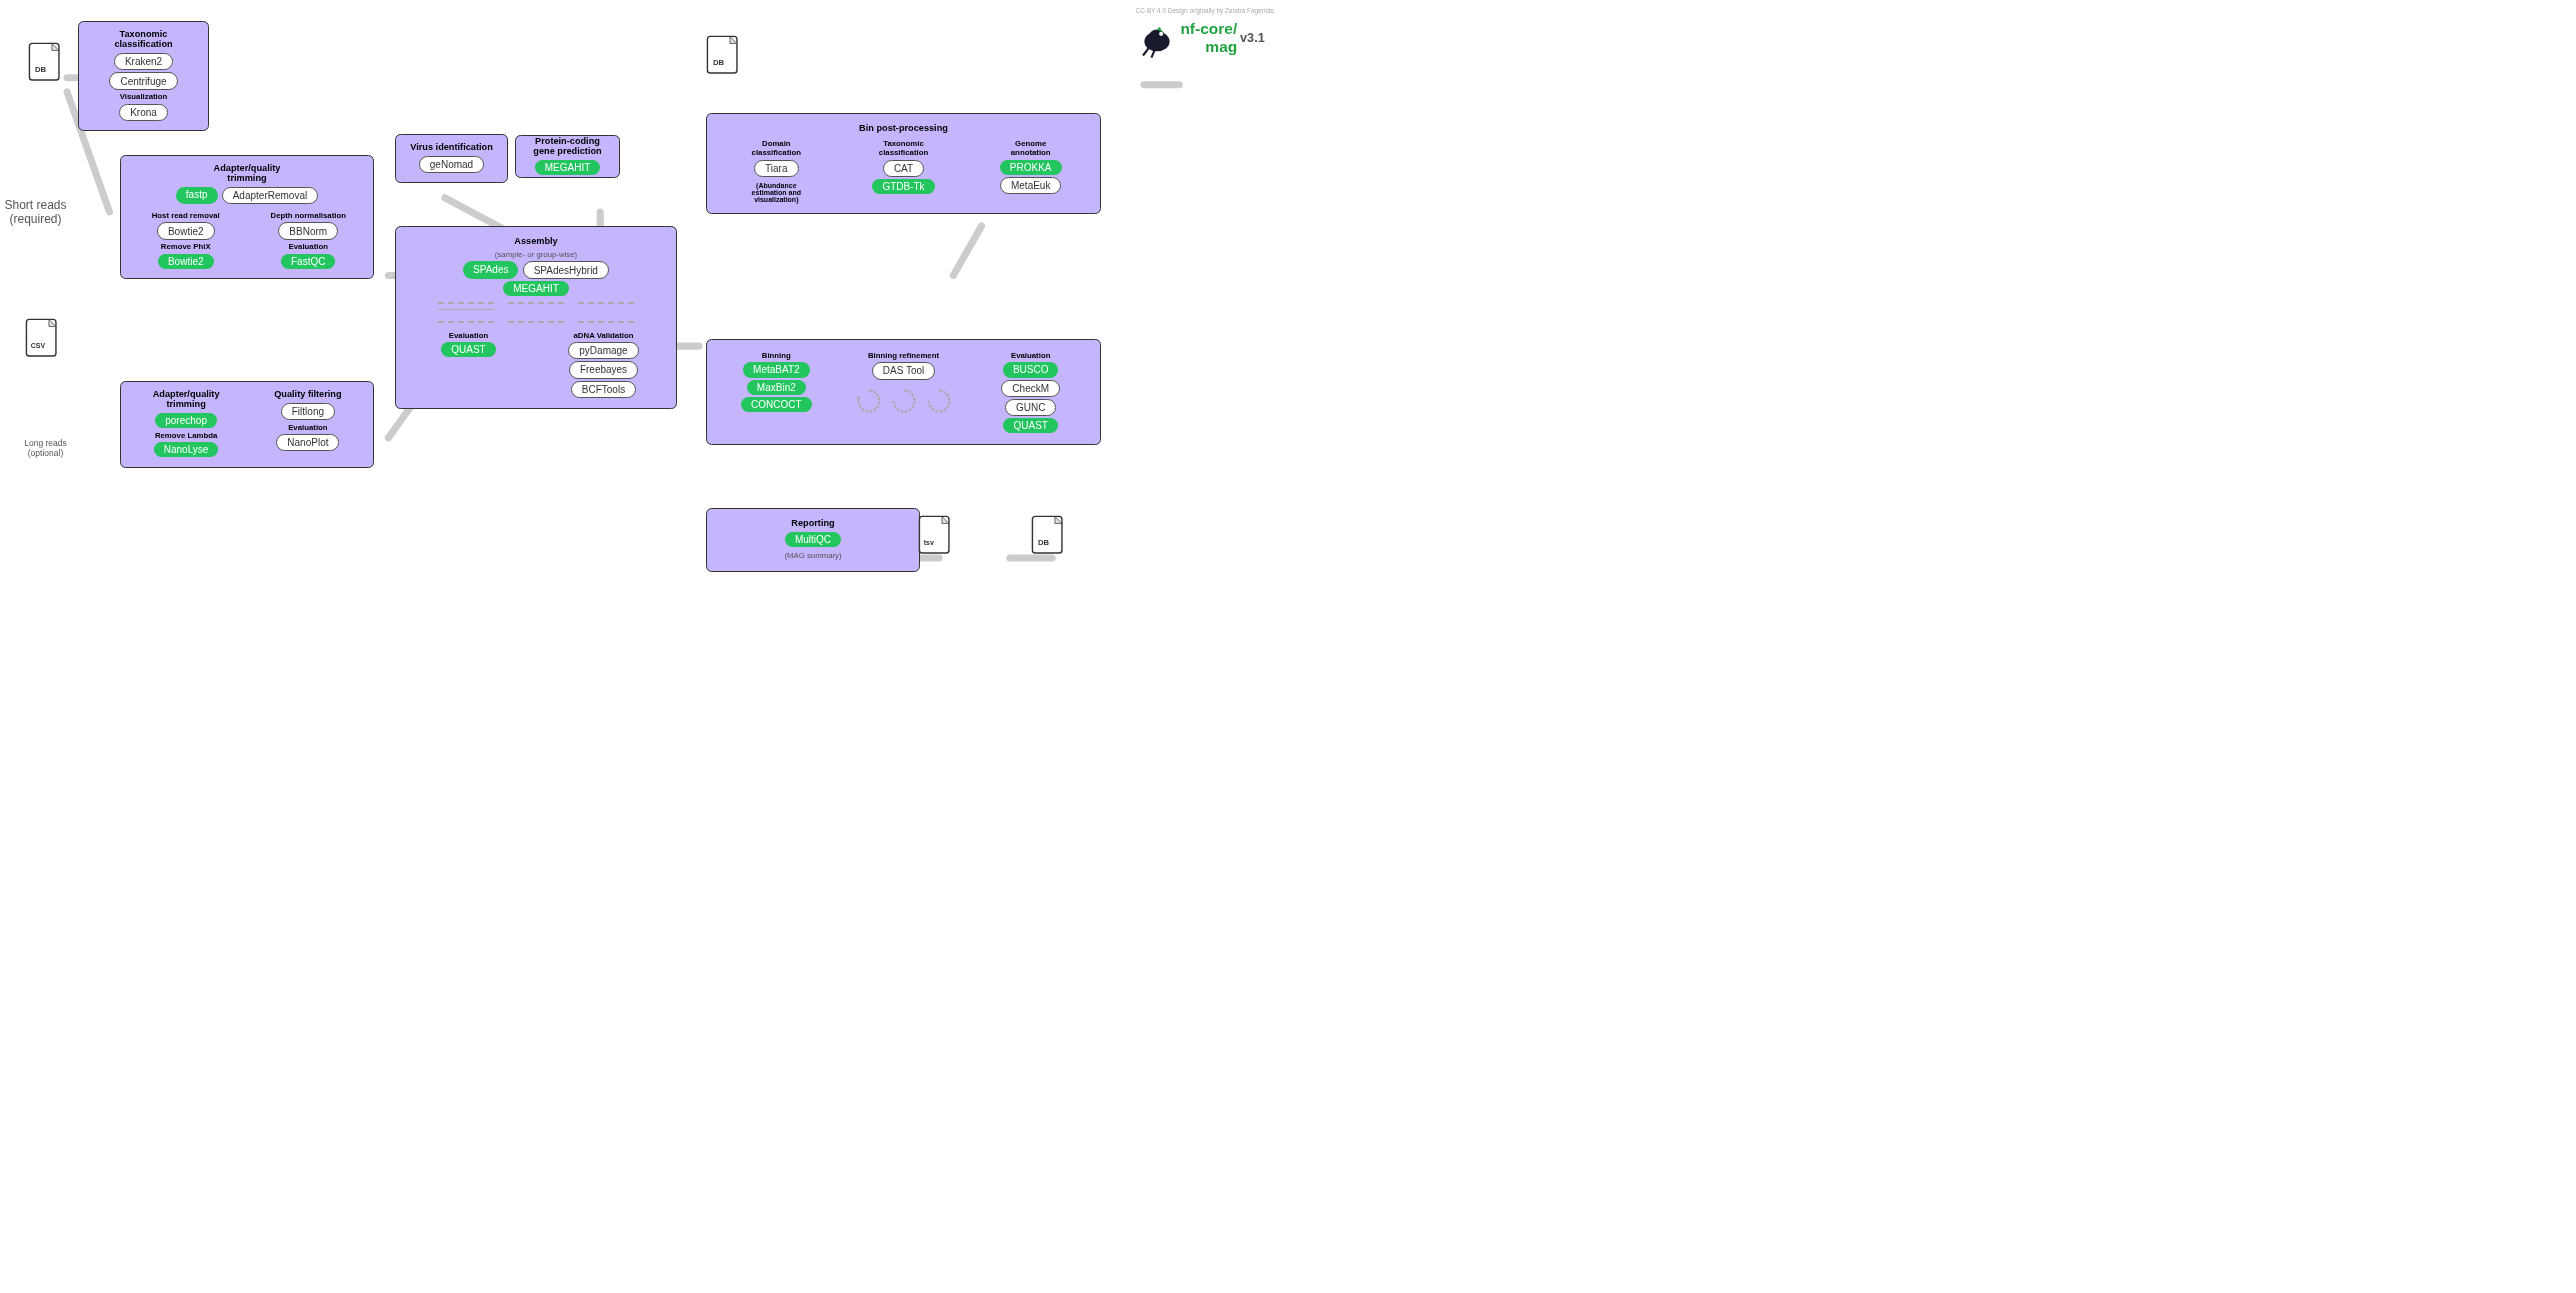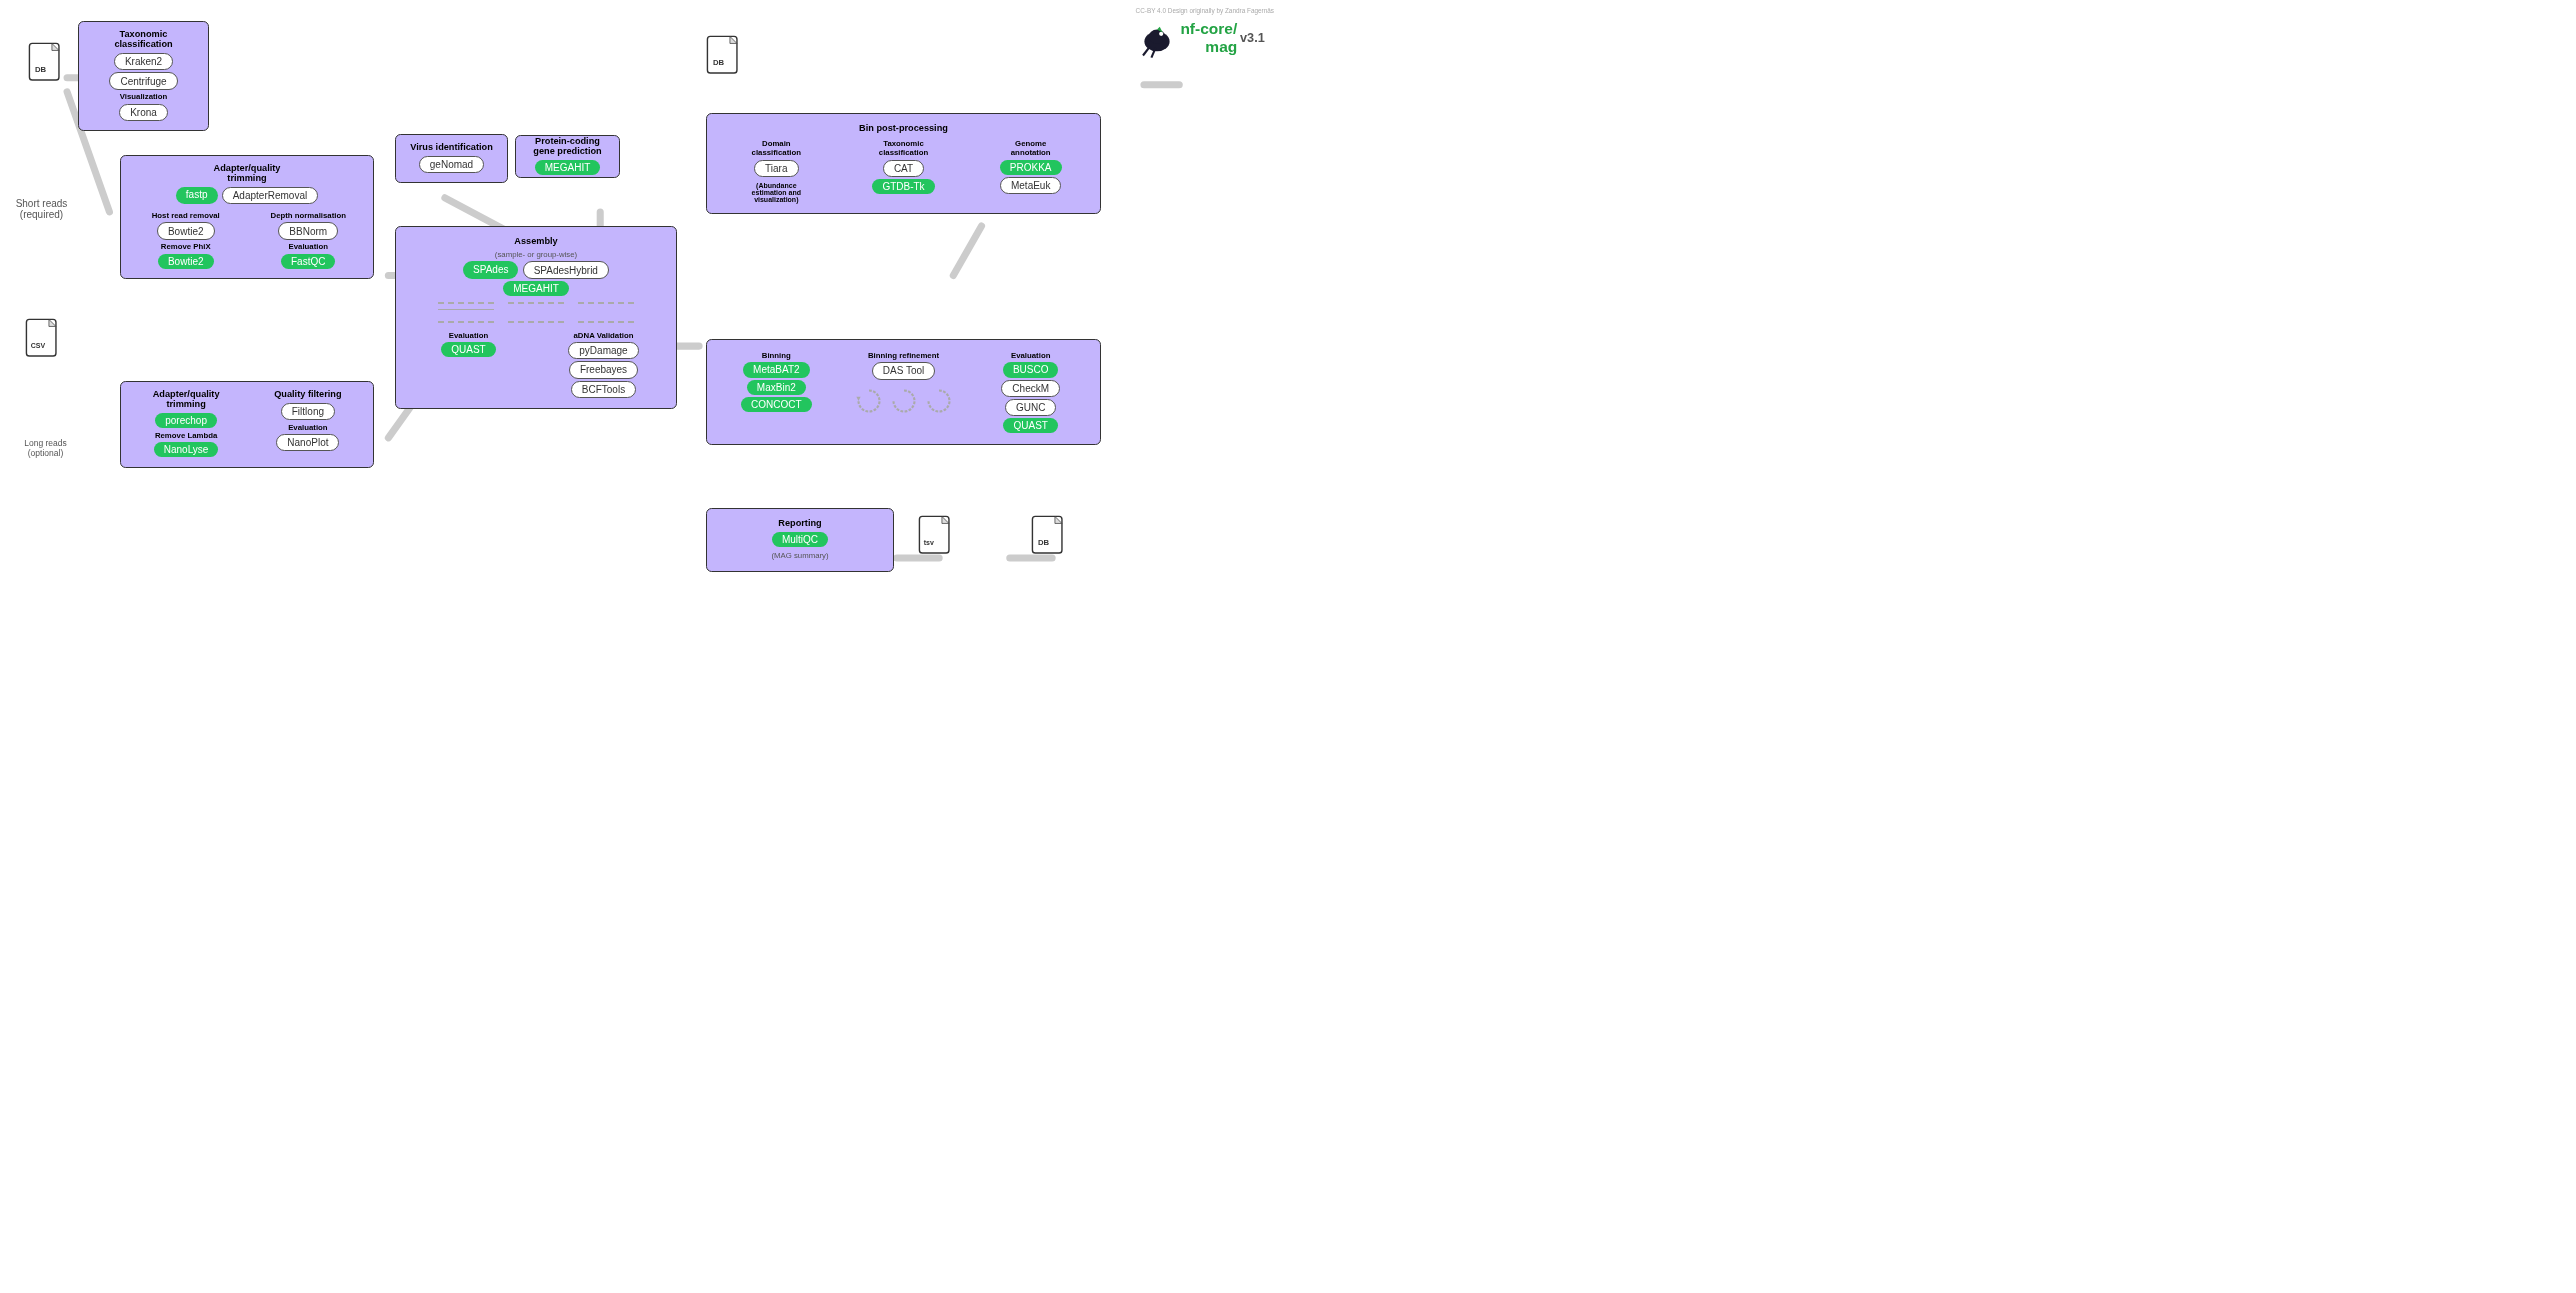--- a/index.html
+++ b/index.html
@@ -162,21 +162,21 @@
     </div>
     <div class="pill-row">
       <span class="pill pill-outline">Centrifuge</span>
     </div>
     <div class="sub-section-label">Visualization</div>
     <div class="pill-row">
       <span class="pill pill-outline">Krona</span>
     </div>
   </div>
 
-  <div style="position:absolute;top:198px;left:6px;font-size:10px;color:#555;text-align:center;width:71px;">Short reads<br>(required)</div>
+  <div style="position:absolute;top:198px;left:0;font-size:12px;color:#555;text-align:center;width:71px;">Short reads<br>(required)</div>
 
   <div style="position:absolute;top:318px;left:25.4px;">
     <svg width="38" height="45" viewBox="0 0 54 64">
       <rect x="2" y="2" width="42" height="52" rx="4" fill="white" stroke="#333" stroke-width="2"></rect>
       <polygon points="34,2 44,12 34,12" fill="#ddd" stroke="#333" stroke-width="1"></polygon>
       <text x="8" y="42" font-size="10" font-weight="bold" fill="#333">CSV</text>
     </svg>
   </div>
 
   <div style="position:absolute;top:438px;left:10px;font-size:8.5px;color:#555;text-align:center;width:71px;">Long reads<br>(optional)</div>
@@ -373,21 +373,21 @@
         <div class="pill-row">
             <span class="pill pill-outline">GUNC</span>
           </div>
         <div class="pill-row">
             <span class="pill pill-green">QUAST</span>
           </div>
       </div>
     </div>
   </div>
 
-  <div class="box" style="top:508px;left:706px;width:188px;padding:8.5px;">
+  <div class="box" style="top:508px;left:706px;width:214px;padding:8.5px;">
     <div class="box-title">Reporting</div>
     <div class="pill-row">
         <span class="pill pill-green">MultiQC</span>
       </div>
     <div class="box-subtitle" style="margin-top:4.2px;">(MAG summary)</div>
   </div>
 
   <div style="position:absolute;top:515px;left:918px;">
     <svg width="38" height="45" viewBox="0 0 54 64">
       <rect x="2" y="2" width="42" height="52" rx="4" fill="white" stroke="#333" stroke-width="2"></rect>

